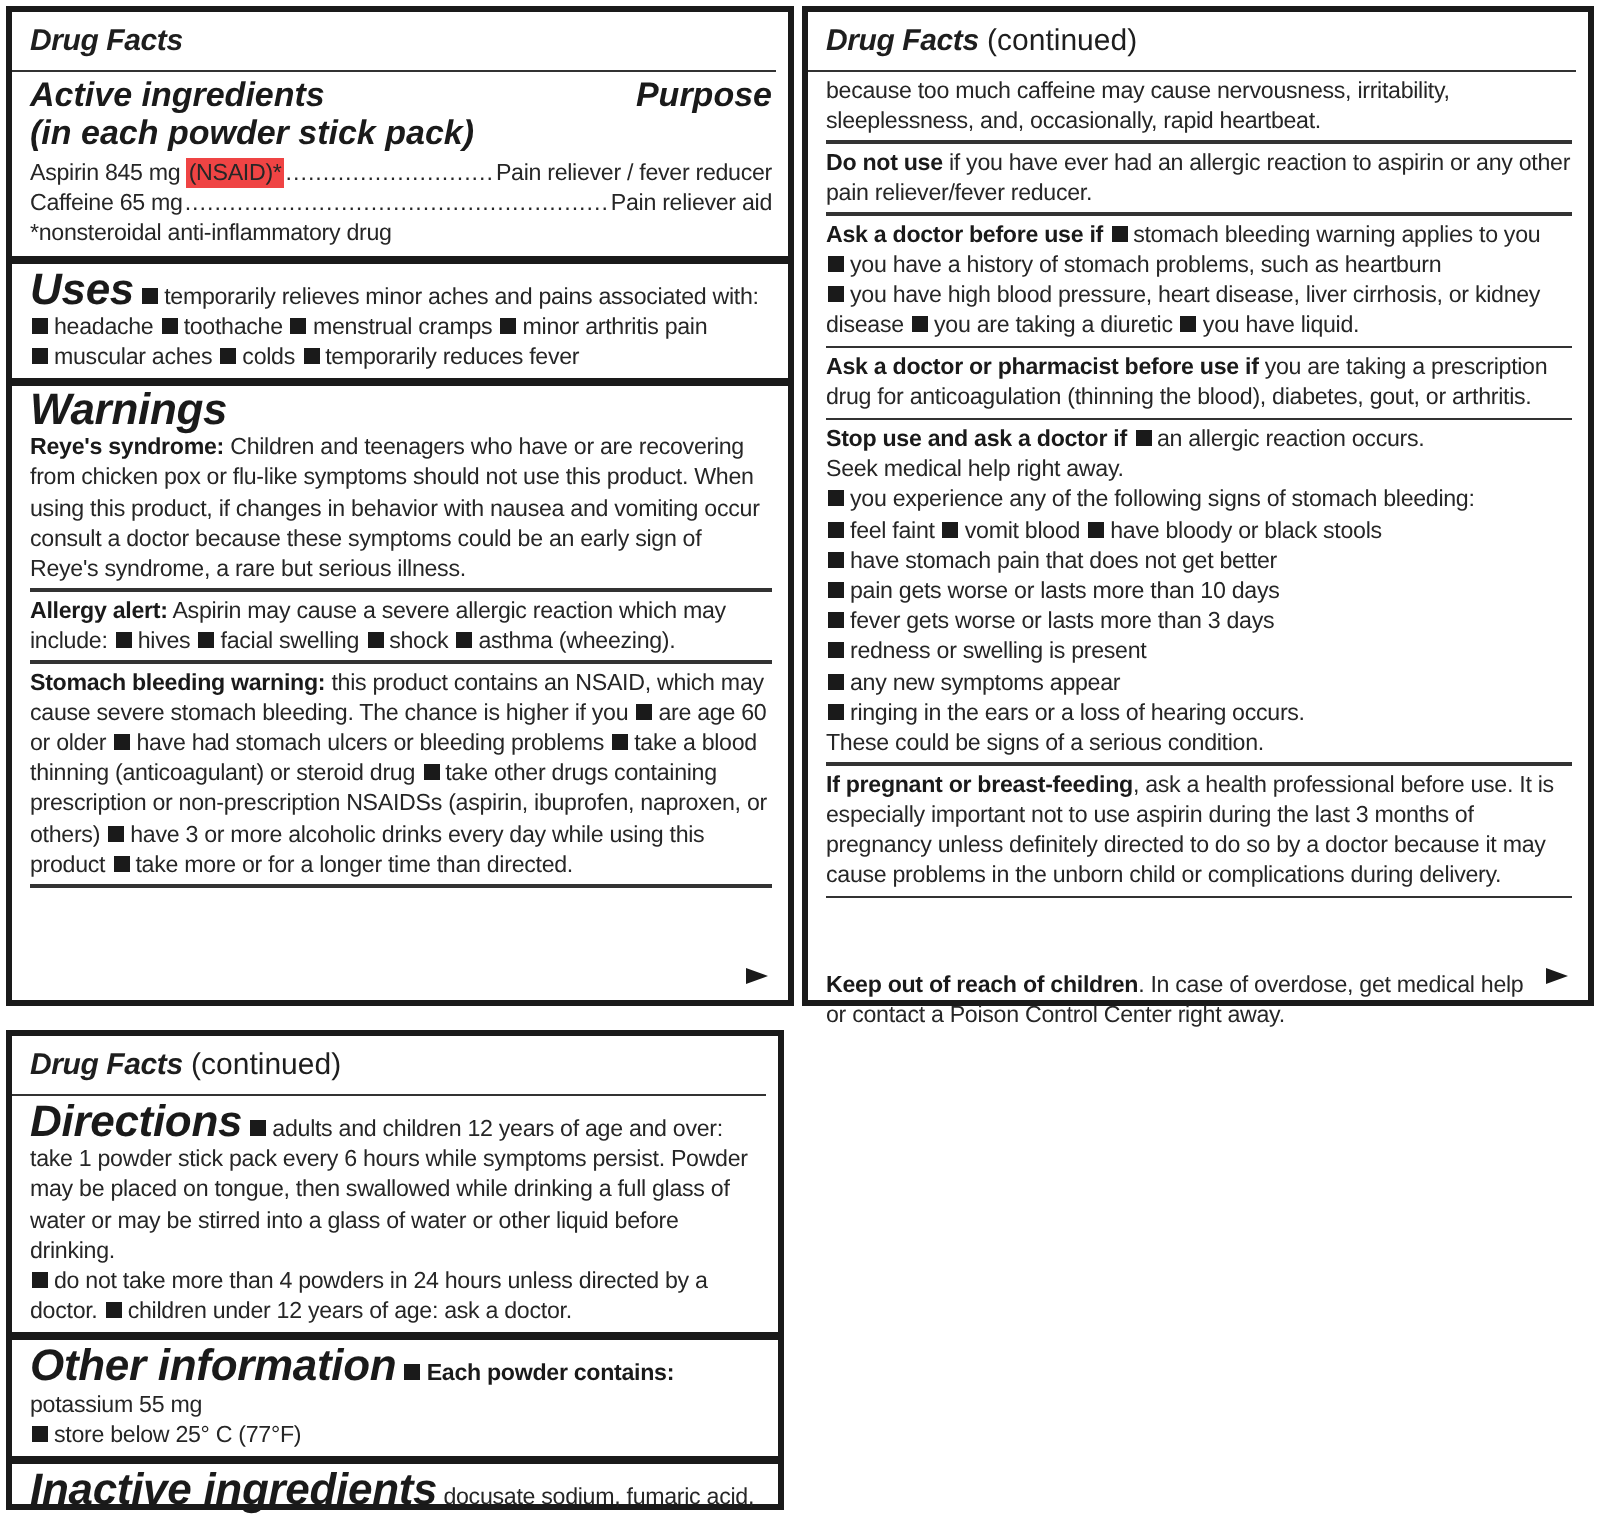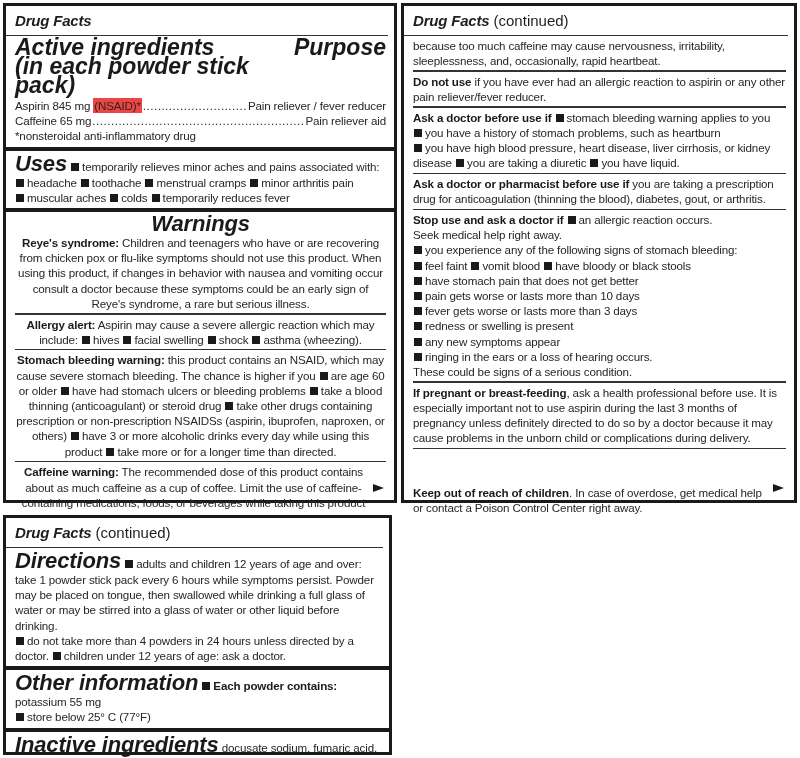--- a/index.html
+++ b/index.html
@@ -33,21 +33,21 @@
     font-size: 11.6px;
     line-height: 15.2px;
     letter-spacing: -0.15px;
     font-stretch: condensed;
     color: #262626;
   }
   .b { font-weight: bold; color: #1a1a1a; }
 
   .h-ital {
     font-weight: bold; font-style: italic;
-    font-size: 23px; line-height: 19px;
+    font-size: 17px; line-height: 19px;
     color: #1a1a1a;
   }
   .h-big {
     font-weight: bold; font-style: italic;
     font-size: 22px; line-height: 22px;
     color: #1a1a1a;
   }
 
   .ai-head {
     display: flex; justify-content: space-between; align-items: flex-start;
@@ -119,21 +119,21 @@
     <span class="sq"></span><span>toothache</span>
     <span class="sq"></span><span>menstrual cramps</span>
     <span class="sq"></span><span>minor arthritis pain</span><br>
     <span class="sq"></span><span>muscular aches</span>
     <span class="sq"></span><span>colds</span>
     <span class="sq"></span><span>temporarily reduces fever</span>
   </div>
 
   <div class="thick-sep"></div>
 
-  <div class="section body-text" style="padding-top:1px;text-align:center;">
+  <div class="section body-text" style="padding-top:1px;">
     <div class="h-big">Warnings</div>
     <div>
       <span class="b">Reye's syndrome:</span>
       <span>Children and teenagers who have or are recovering from chicken pox or flu-like symptoms should not use this product. When using this product, if changes in behavior with nausea and vomiting occur consult a doctor because these symptoms could be an early sign of Reye's syndrome, a rare but serious illness.</span>
     </div>
     <div class="thin-sep"></div>
     <div>
       <span class="b">Allergy alert:</span>
       <span>Aspirin may cause a severe allergic reaction which may include:</span>
       <span class="sq"></span><span>hives</span>
@@ -146,24 +146,20 @@
       <span class="b">Stomach bleeding warning:</span>
       <span>this product contains an NSAID, which may cause severe stomach bleeding. The chance is higher if you</span>
       <span class="sq"></span><span>are age 60 or older</span>
       <span class="sq"></span><span>have had stomach ulcers or bleeding problems</span>
       <span class="sq"></span><span>take a blood thinning (anticoagulant) or steroid drug</span>
       <span class="sq"></span><span>take other drugs containing prescription or non-prescription NSAIDSs (aspirin, ibuprofen, naproxen, or others)</span>
       <span class="sq"></span><span>have 3 or more alcoholic drinks every day while using this product</span>
       <span class="sq"></span><span>take more or for a longer time than directed.</span>
     </div>
     <div class="thin-sep"></div>
-    <div style="padding-right:14px;">
-      <span class="b">Caffeine warning:</span>
-      <span>The recommended dose of this product contains about as much caffeine as a cup of coffee. Limit the use of caffeine-containing medications, foods, or beverages while taking this product</span>
-    </div>
   </div>
   <div class="arrow"></div>
 </div>
 
 <div id="panel2" class="panel">
   <div class="title-row">
     <span class="df">Drug Facts</span>
     <span class="cont">(continued)</span>
   </div>
 

